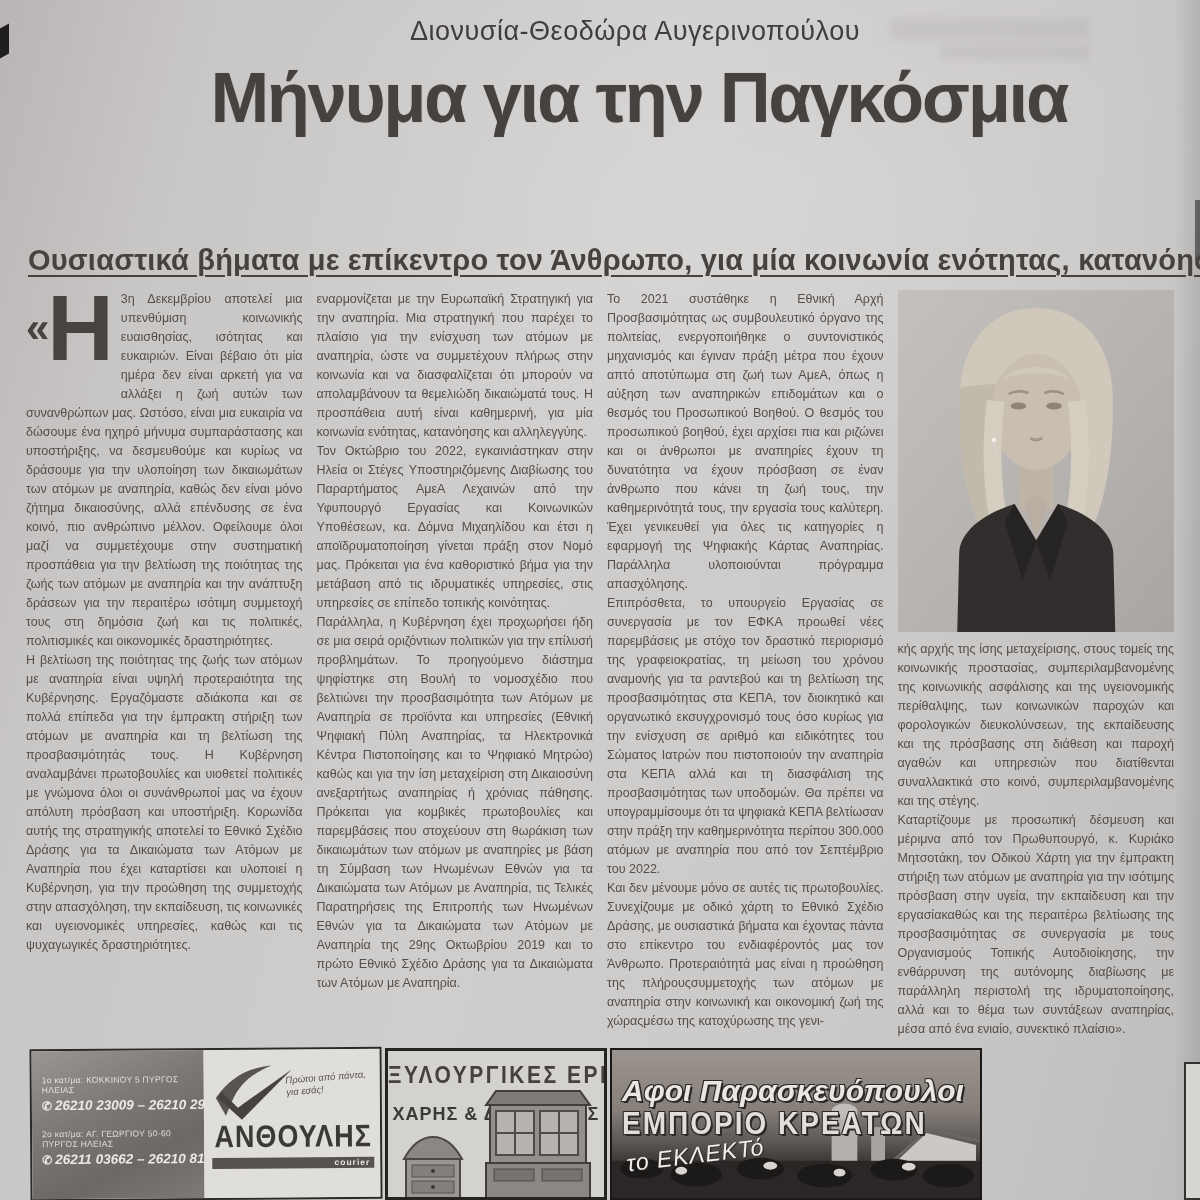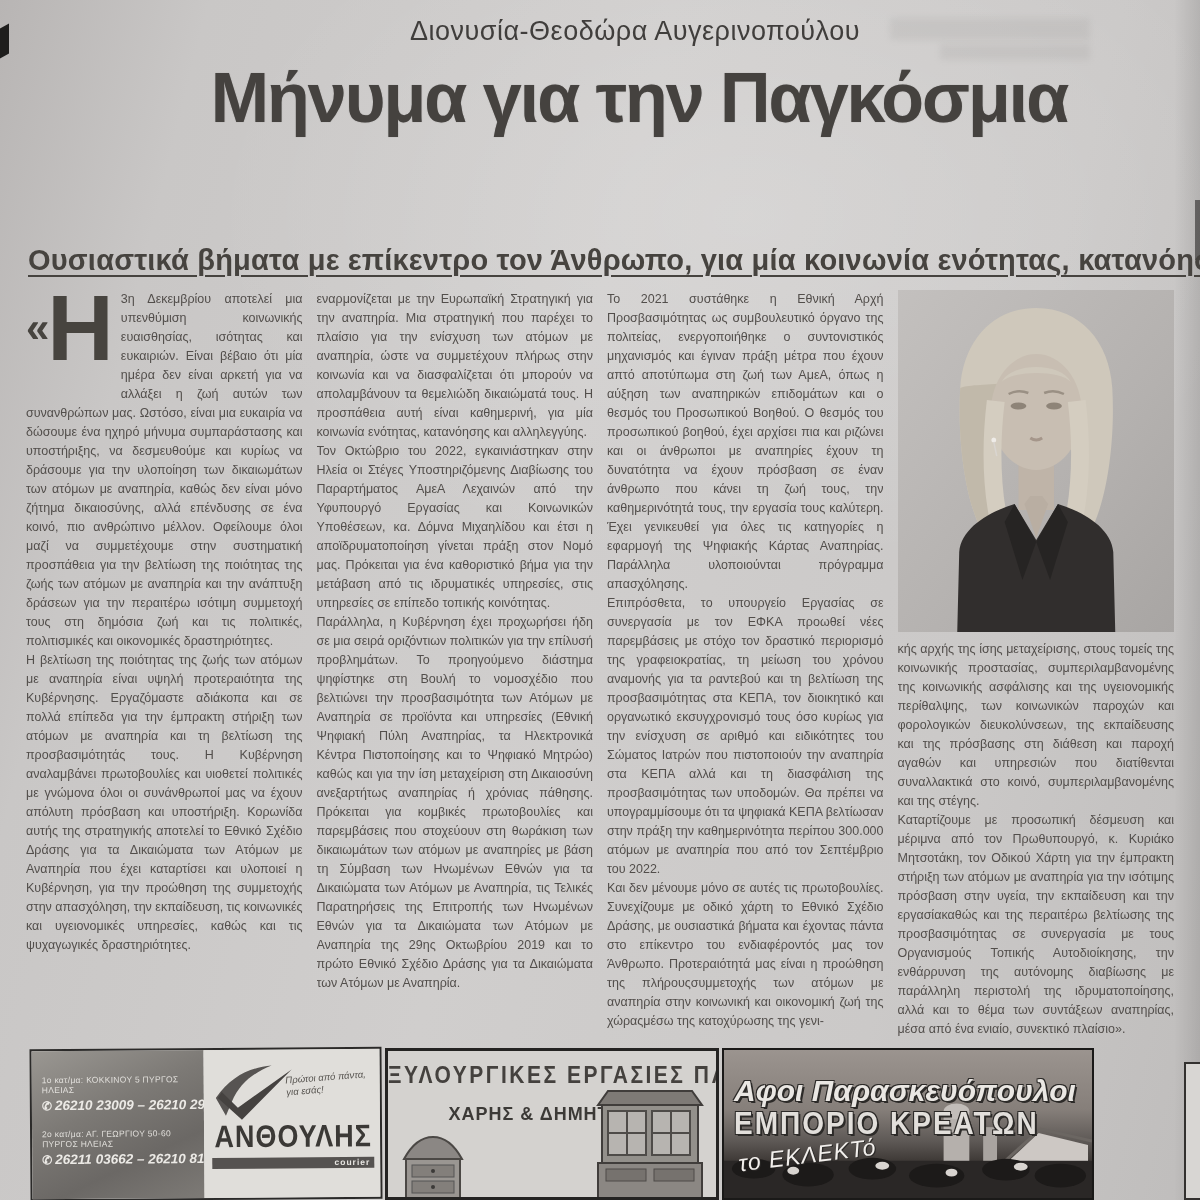--- a/index.html
+++ b/index.html
@@ -55,21 +55,21 @@
     float:left; padding:2px 7px 0 0; line-height:72px; white-space:nowrap;
     color:#47443f; font-weight:bold;
   }
   .dc-quote { font-size:42px; vertical-align:18px; letter-spacing:-2px; }
   .dc-letter { font-size:92px; }
 
   .photo-wrap { width:100%; height:342px; margin-bottom:8px; }
   .photo-wrap svg { display:block; width:100%; height:100%; }
 
   .ads {
-    position:absolute; left:30px; top:1048px; width:1064px; height:152px;
+    position:absolute; left:30px; top:1048px; width:952px; height:152px;
     display:flex; gap:3px;
   }
 
   
   .ad-courier {
     flex:0 0 352px; border:2px solid #2b2a29; display:flex; background:#dbd9d6;
     transform:rotate(-.4deg); overflow:hidden;
   }
   .ad-courier-left {
     width:172px; padding:24px 6px 6px 10px; color:#eceae6;

